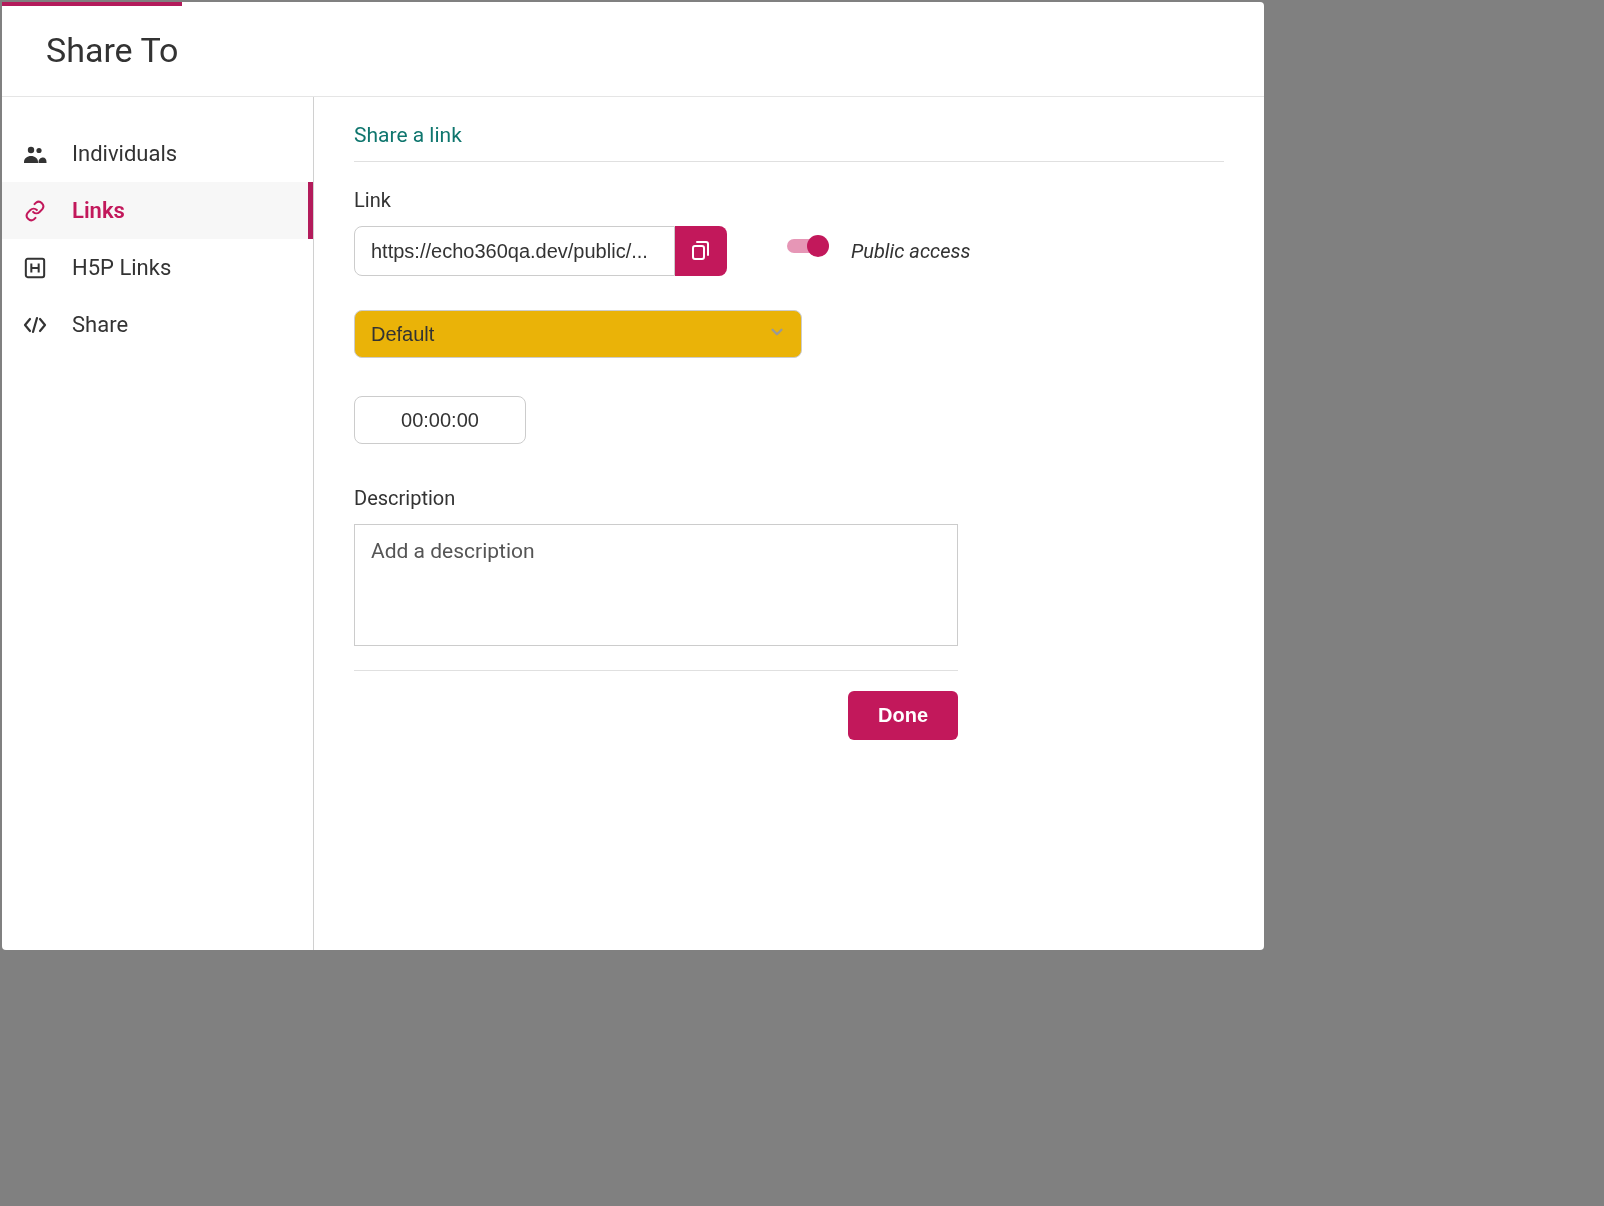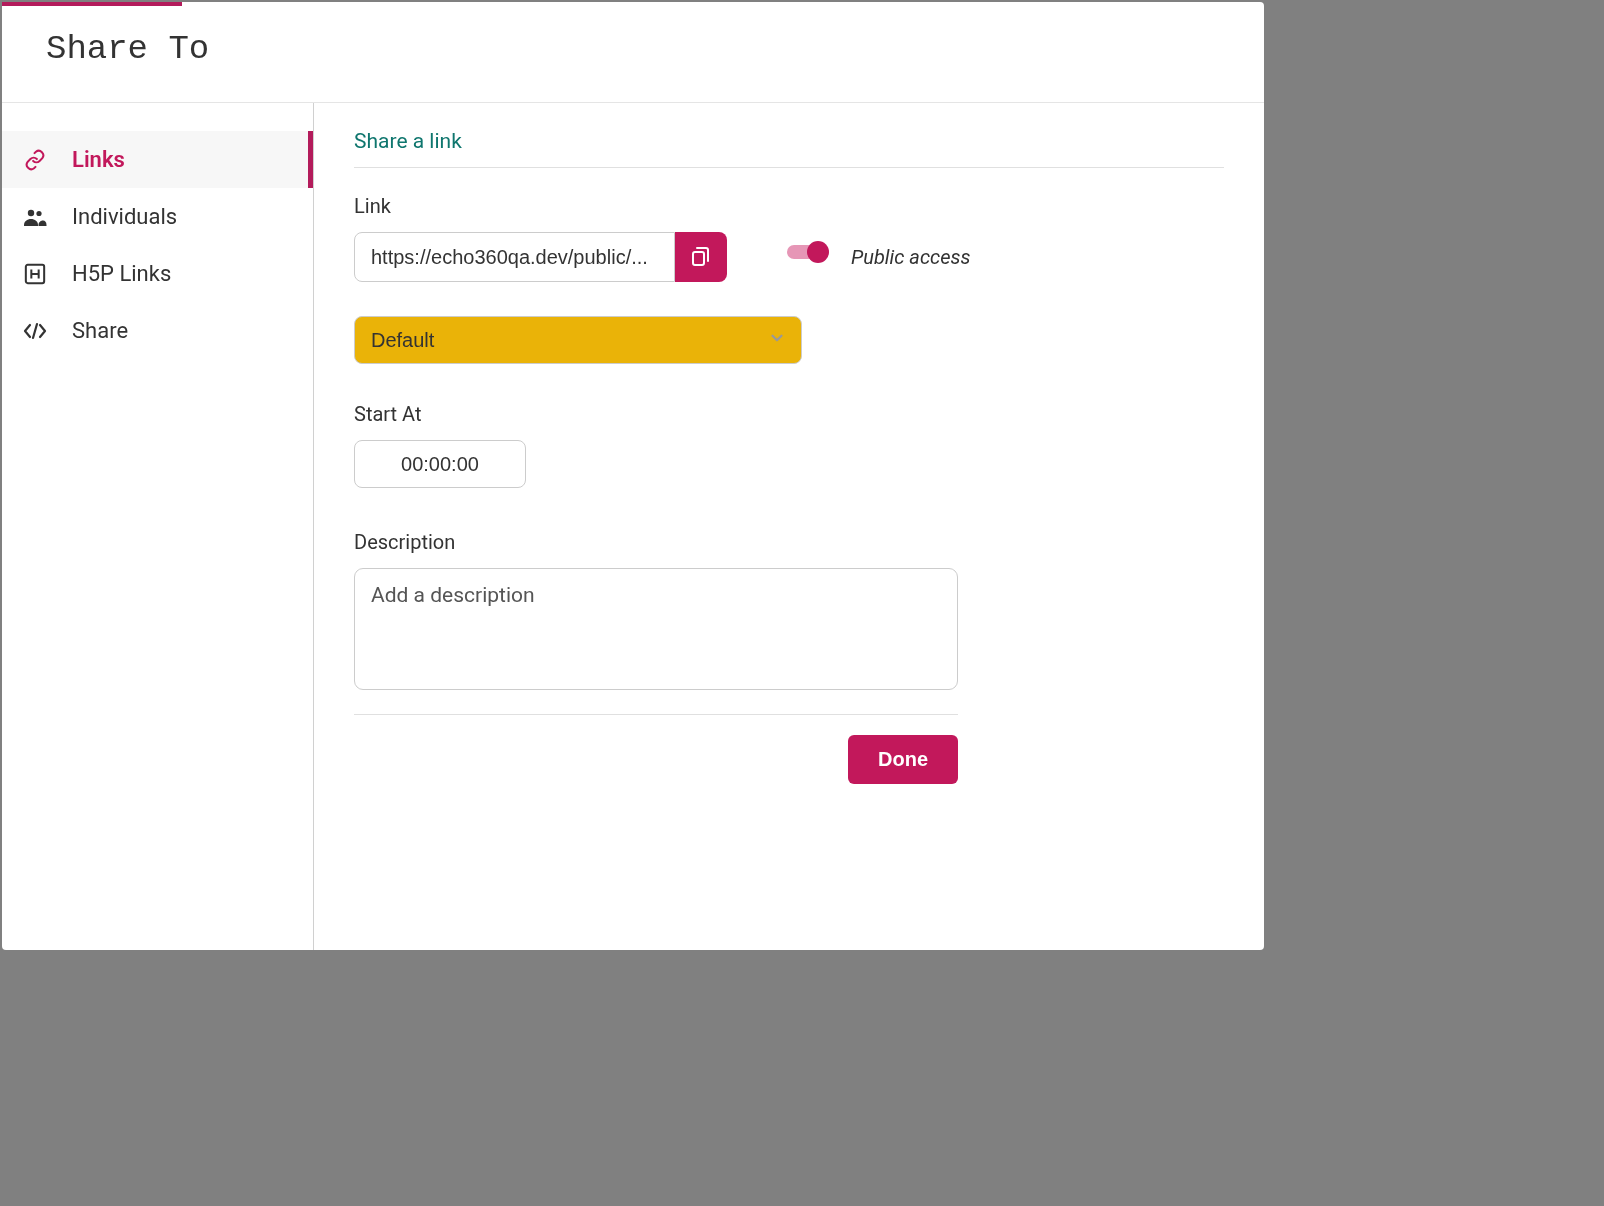--- a/index.html
+++ b/index.html
@@ -26,23 +26,22 @@
   }
   .top-accent {
     position: absolute;
     top: 0;
     left: 0;
     width: 180px;
     height: 4px;
     background: #b31b5b;
   }
   .header {
-    padding: 28px 44px 34px 44px;
+    padding: 28px 44px 26px 44px;
     border-bottom: 1px solid #e5e5e5;
-    font-family: Liberation Mono, monospace;
   }
   .header h1 {
     font-size: 34px;
     font-weight: 400;
     color: #333;
   }
   .body {
     display: flex;
     flex: 1;
     overflow: hidden;
@@ -205,21 +204,21 @@
     text-align: center;
     font-size: 20px;
     color: #333;
     outline: none;
     margin-bottom: 42px;
   }
   .description-box {
     width: 604px;
     height: 122px;
     border: 1px solid #ccc;
-    border-radius: 9px;
+    border-radius: 0;
     padding: 14px 16px;
     font-size: 21px;
     color: #333;
     font-family: inherit;
     resize: none;
     outline: none;
     margin-bottom: 20px;
   }
   .description-box::placeholder {
     color: #555;
@@ -252,41 +251,41 @@
 <div class="modal">
   <div class="top-accent"></div>
 
   <div class="header">
     <h1>Share To</h1>
   </div>
 
   <div class="body">
 
     <nav class="sidebar">
-
-      <div class="sidebar-item active">
-        <span class="icon-slot">
-          <svg width="22" height="22" viewBox="0 0 24 24" fill="none" stroke="currentColor" stroke-width="2.2" stroke-linecap="round">
-            <path d="M10 13a5 5 0 0 0 7 0l3-3a5 5 0 0 0-7-7l-1.5 1.5"></path>
-            <path d="M14 11a5 5 0 0 0-7 0l-3 3a5 5 0 0 0 7 7l1.5-1.5"></path>
-          </svg>
-        </span>
-        <span class="label">Links</span>
-      </div>
 
       <div class="sidebar-item">
         <span class="icon-slot">
           <svg width="24" height="18" viewBox="0 0 24 18" fill="currentColor">
             <circle cx="8" cy="5" r="3.2"></circle>
             <circle cx="16" cy="5.5" r="2.6"></circle>
             <path d="M1 17c0-3.5 3.2-6 7-6s7 2.5 7 6v1H1z"></path>
             <path d="M15.5 17c0-2.2 1.8-4.5 4.5-4.5 2 0 3.5 1.5 3.5 4.5v1h-8z"></path>
           </svg>
         </span>
         <span class="label">Individuals</span>
+      </div>
+
+      <div class="sidebar-item active">
+        <span class="icon-slot">
+          <svg width="22" height="22" viewBox="0 0 24 24" fill="none" stroke="currentColor" stroke-width="2.2" stroke-linecap="round">
+            <path d="M10 13a5 5 0 0 0 7 0l3-3a5 5 0 0 0-7-7l-1.5 1.5"></path>
+            <path d="M14 11a5 5 0 0 0-7 0l-3 3a5 5 0 0 0 7 7l1.5-1.5"></path>
+          </svg>
+        </span>
+        <span class="label">Links</span>
       </div>
 
       <div class="sidebar-item">
         <span class="icon-slot">
           <svg width="22" height="22" viewBox="0 0 24 24" fill="none" stroke="currentColor" stroke-width="2.2">
             <rect x="2" y="2" width="20" height="20" rx="2"></rect>
             <path d="M8 7v10M8 12h8M16 7v10"></path>
           </svg>
         </span>
         <span class="label">H5P Links</span>
@@ -334,21 +333,20 @@
         <select class="select">
           <option>Default</option>
         </select>
         <span class="select-chevron">
           <svg width="18" height="18" viewBox="0 0 24 24" fill="none" stroke="currentColor" stroke-width="3" stroke-linecap="round" stroke-linejoin="round">
             <polyline points="6 9 12 15 18 9"></polyline>
           </svg>
         </span>
       </div>
 
-      <label class="field-label">Start At</label>
       <input type="text" class="time-input" value="00:00:00" style="">
 
       <label class="field-label">Description</label>
       <textarea class="description-box" placeholder="Add a description" style=""></textarea>
 
       <hr class="divider">
 
       <div class="footer">
         <button class="done-btn">Done</button>
       </div>

